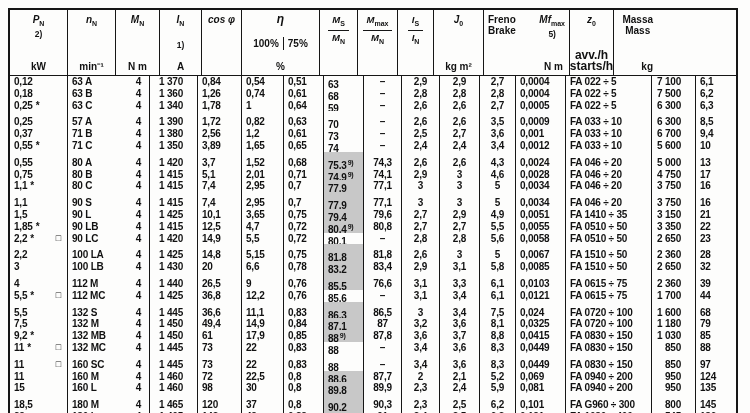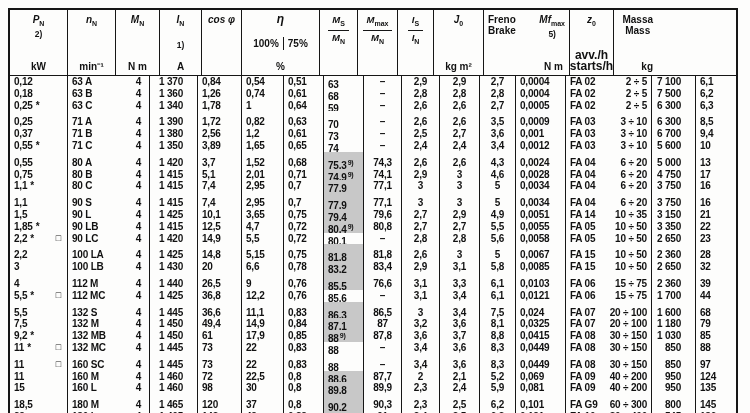--- a/index.html
+++ b/index.html
@@ -39,21 +39,21 @@
   .cell:last-child { border-right:none; }
   .row.gap .cell { height:16.8px; padding-top:5px; }
   .t-right { text-align:right; padding-right:14px; padding-left:0; }
   .t-center { text-align:center; padding-left:0; }
   .cell.shaded { background:#c8c8c8; }
   .pncell { display:flex; }
   .pncell .mark { margin-left:3px; }
   .pncell .sq { margin-left:auto; margin-right:6px; font-size:9px; }
   .motcell { display:flex; }
   .motcell .poles { margin-left:auto; margin-right:8px; }
-  .brcell { display:flex; justify-content:space-between; padding-right:4px; }
+  .brcell { display:flex; padding-right:4px; }
   .e1cell sup { margin-left:1px; }
 </style>
 </head>
 <body>
 
 <div class="page">
   <div class="tbl">
 
     <div class="hdr">
 
@@ -245,21 +245,21 @@
           <div class="cell c-kg">6,3</div>
         </div>
 
         <div class="row gap">
           <div class="cell c-pn pncell">
             <span>0,25</span>
             <span class="mark"></span>
             <span class="sq"></span>
           </div>
           <div class="cell c-mot motcell">
-            <span>71 A</span>
+            <span>57 A</span>
             <span class="poles">4</span>
           </div>
           <div class="cell c-nn t-right">1 390</div>
           <div class="cell c-mn">1,72</div>
           <div class="cell c-in">0,82</div>
           <div class="cell c-cos">0,63</div>
           <div class="cell c-e1 e1cell">
             <span>70</span><sup></sup>
           </div>
           <div class="cell c-e2 t-center">–</div>

